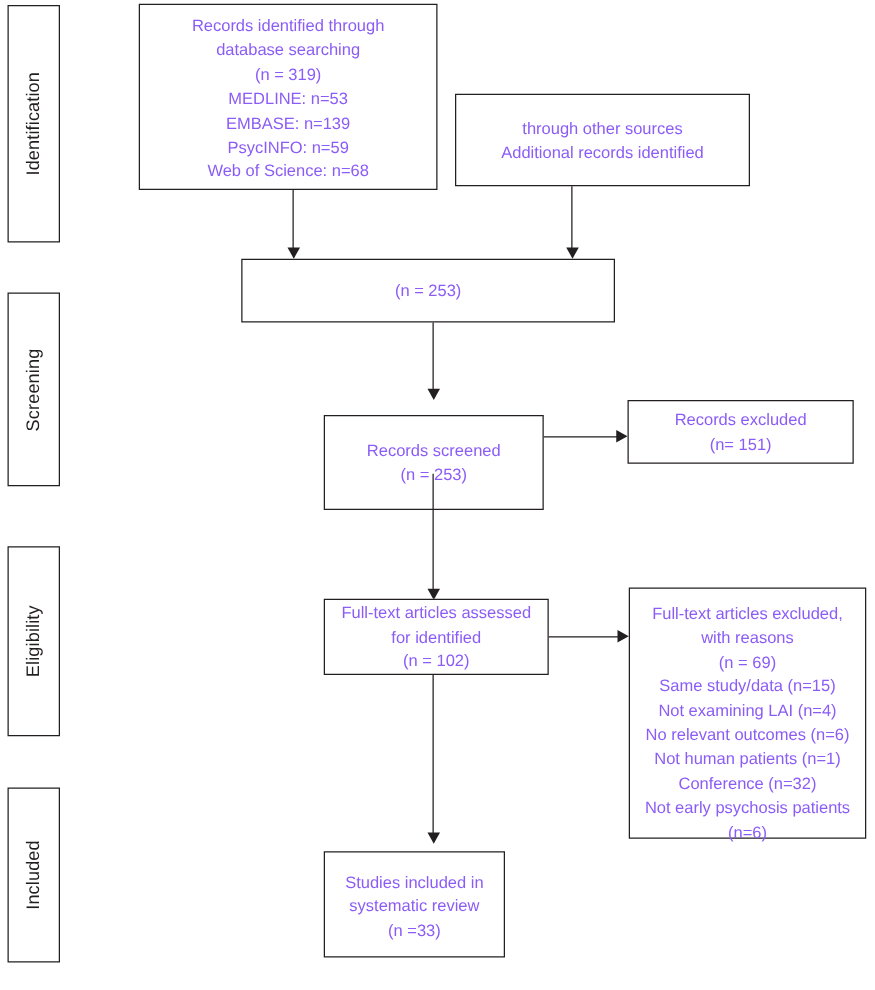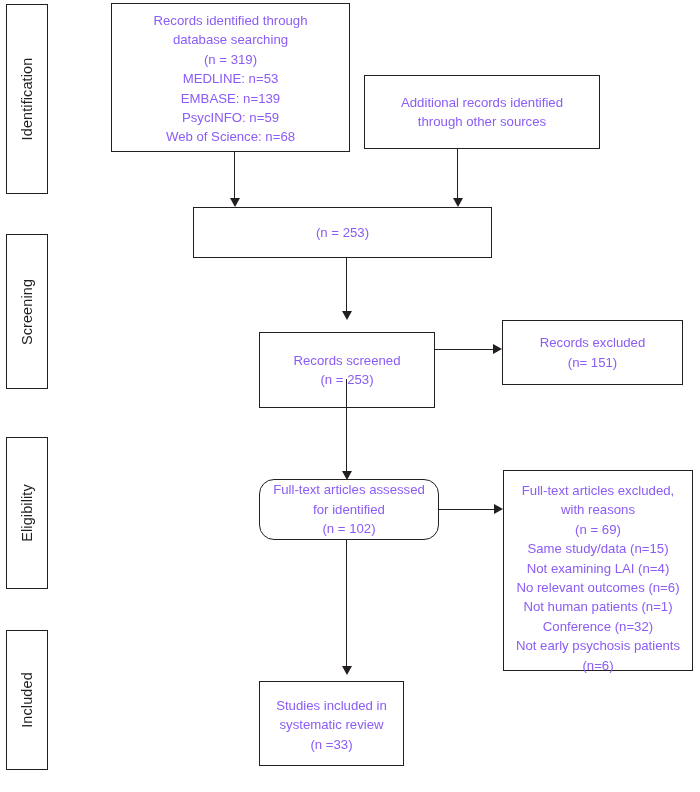--- a/index.html
+++ b/index.html
@@ -120,22 +120,22 @@
       <span class="line">(n =  319)</span>
       <span class="line">MEDLINE: n=53</span>
       <span class="line">EMBASE: n=139</span>
       <span class="line">PsycINFO: n=59</span>
       <span class="line">Web of Science: n=68</span>
     </div>
   </div>
 
   <div class="flow-box" style="left:364px; top:75px; width:236px; height:74px; justify-content:center;">
     <div class="lines">
+      <span class="line">through other sources</span>
       <span class="line">Additional records identified</span>
-      <span class="line">through other sources</span>
     </div>
   </div>
 
   <div class="conn-v" style="left:234px; top:152px; height:48px;"></div>
   <div class="arrow-down" style="left:229.5px; top:198px;"></div>
 
   <div class="conn-v" style="left:457px; top:149px; height:51px;"></div>
   <div class="arrow-down" style="left:452.5px; top:198px;"></div>
 
   <div class="flow-box" style="left:193px; top:207px; width:299px; height:51px; justify-content:center;">
@@ -147,34 +147,34 @@
   <div class="conn-v" style="left:346px; top:258px; height:56px;"></div>
   <div class="arrow-down" style="left:341.5px; top:311px;"></div>
 
   <div class="flow-box" style="left:259px; top:332px; width:176px; height:76px; justify-content:center;">
     <div class="lines">
       <span class="line">Records screened</span>
       <span class="line">(n = 253)</span>
     </div>
   </div>
 
-  <div class="flow-box" style="left:502px; top:320px; width:181px; height:65px; justify-content:center;">
+  <div class="flow-box" style="left:502px; top:320px; width:181px; height:51px; justify-content:center;">
     <div class="lines">
       <span class="line">Records excluded</span>
       <span class="line">(n= 151)</span>
     </div>
   </div>
 
   <div class="conn-h" style="left:435px; top:348.5px; width:60px;"></div>
   <div class="arrow-right" style="left:493px; top:344px;"></div>
 
   <div class="conn-v" style="left:346px; top:379px; height:96px;"></div>
   <div class="arrow-down" style="left:341.5px; top:471px;"></div>
 
-  <div class="flow-box" style="left:259px; top:479px; width:180px; height:61px; justify-content:center;border-radius:15px;">
+  <div class="flow-box" style="left:259px; top:479px; width:180px; height:61px; justify-content:center;">
     <div class="lines">
       <span class="line">Full-text articles assessed</span>
       <span class="line">for identified</span>
       <span class="line">(n = 102)</span>
     </div>
   </div>
 
   <div class="flow-box" style="left:503px; top:470px; width:190px; height:201px; justify-content:flex-start; padding-top:10px;">
     <div class="lines">
       <span class="line">Full-text articles excluded,</span>

